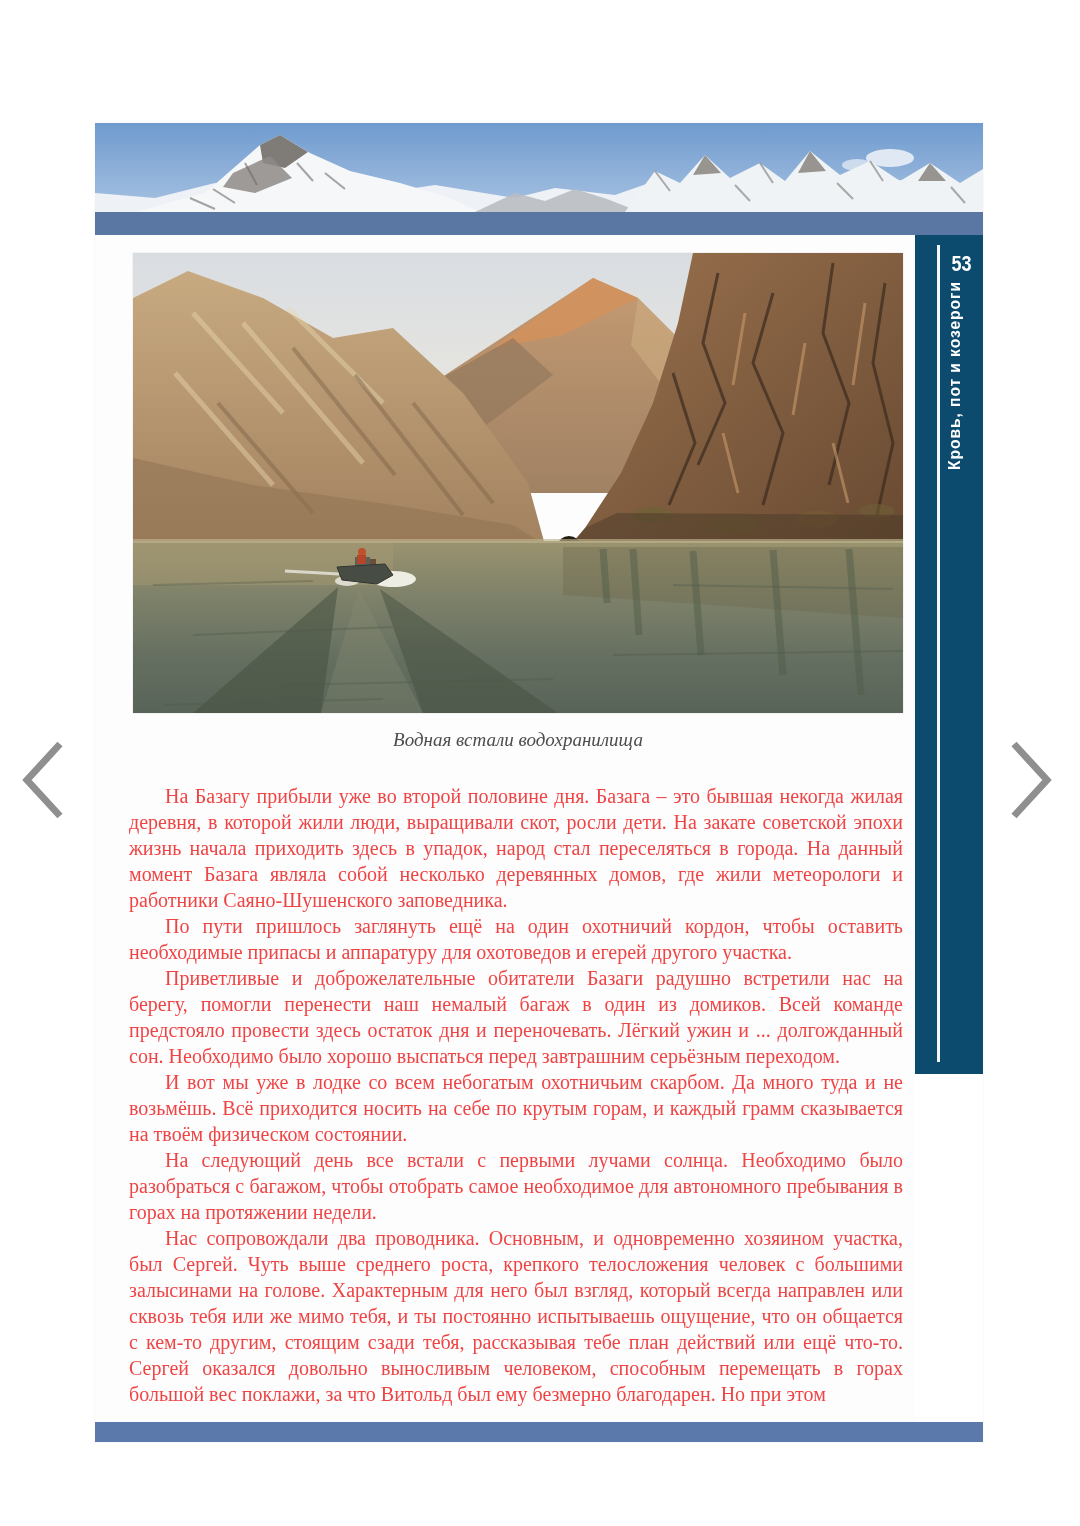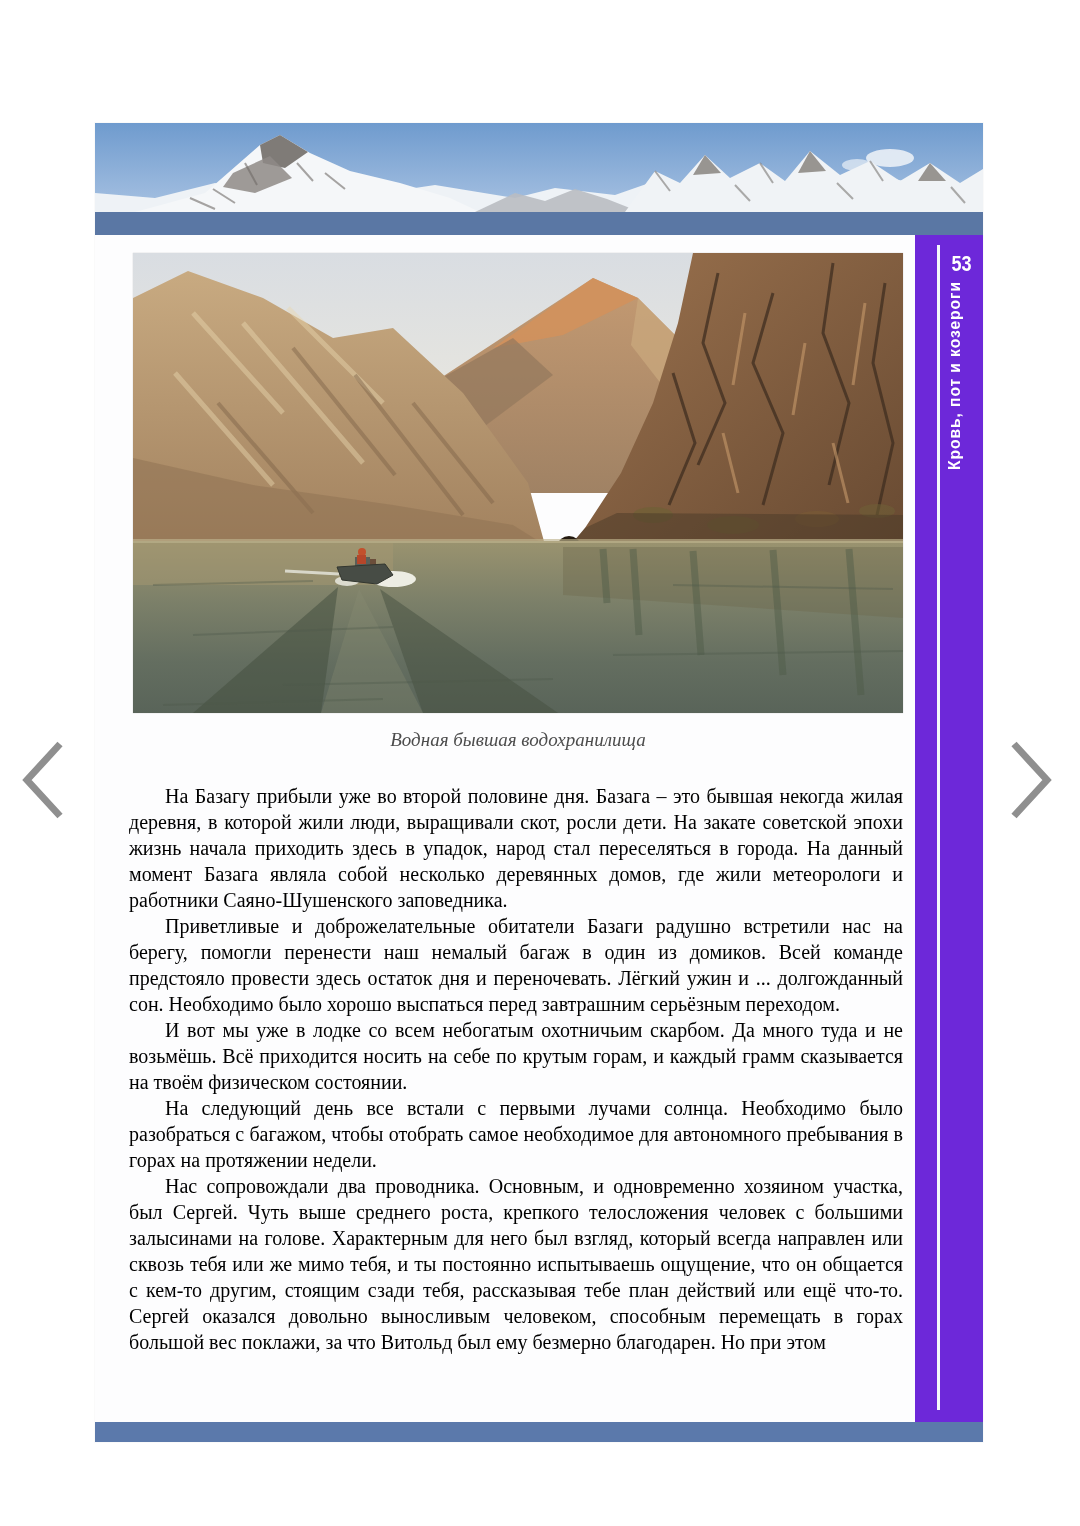--- a/index.html
+++ b/index.html
@@ -63,27 +63,27 @@
     width:820px;
     padding:0 12px 0 34px;
     box-sizing:border-box;
   }
   .bodytext p{
     margin:0;
     text-indent:36px;
     text-align:justify;
     font-size:20px;
     line-height:26px;
-    color:#000000;
+    color:#ef4444;
   }
 
   
   .sidebar{
-    width:68px;height:1187px;
-    background:#6d28d9;
+    width:68px;height:839px;
+    background:#0c4a6e;
     position:relative;
   }
   .sline{
     position:absolute;left:22px;top:10px;bottom:12px;width:3px;
     background:#f4f7fa;
   }
   .pnum{
     position:absolute;left:25px;top:16px;right:0;
     text-align:center;
     font-family:"Liberation Sans", sans-serif;
@@ -222,24 +222,25 @@
             <ellipse cx="260" cy="326" rx="23" ry="8" fill="#f2f2ea" opacity="0.95"></ellipse>
             <ellipse cx="214" cy="328" rx="12" ry="5" fill="#eeeee6" opacity="0.8"></ellipse>
             <rect x="222" y="304" width="15" height="9" fill="#5a5f58"></rect>
             <circle cx="229" cy="299" r="4" fill="#c2502c"></circle>
             <rect x="224" y="302" width="9" height="9" fill="#b5462a"></rect>
             <rect x="237" y="306" width="6" height="7" fill="#6b4e3a"></rect>
             <path d="M204,314 L252,311 L260,322 L244,331 L209,327 Z" fill="#474c45" stroke="#32362f" stroke-width="1"></path>
           </svg>
         </div>
 
-        <div class="caption">Водная бывшая водохранилища</div>
+        <div class="caption">Водная встали водохранилища</div>
 
         <div class="bodytext">
           <p>На Базагу прибыли уже во второй половине дня. Базага – это бывшая некогда жилая деревня, в которой жили люди, выращивали скот, росли дети. На закате советской эпохи жизнь начала приходить здесь в упадок, народ стал переселяться в города. На данный момент Базага являла собой несколько деревянных домов, где жили метеорологи и работники Саяно-Шушенского заповедника.</p>
+          <p>По пути пришлось заглянуть ещё на один охотничий кордон, чтобы оставить необходимые припасы и аппаратуру для охотоведов и егерей другого участка.</p>
           <p>Приветливые и доброжелательные обитатели Базаги радушно встретили нас на берегу, помогли перенести наш немалый багаж в один из домиков. Всей команде предстояло провести здесь остаток дня и переночевать. Лёгкий ужин и ... долгожданный сон. Необходимо было хорошо выспаться перед завтрашним серьёзным переходом.</p>
           <p>И вот мы уже в лодке со всем небогатым охотничьим скарбом. Да много туда и не возьмёшь. Всё приходится носить на себе по крутым горам, и каждый грамм сказывается на твоём физическом состоянии.</p>
           <p>На следующий день все встали с первыми лучами солнца. Необходимо было разобраться с багажом, чтобы отобрать самое необходимое для автономного пребывания в горах на протяжении недели.</p>
           <p>Нас сопровождали два проводника. Основным, и одновременно хозяином участка, был Сергей. Чуть выше среднего роста, крепкого телосложения человек с большими залысинами на голове. Характерным для него был взгляд, который всегда направлен или сквозь тебя или же мимо тебя, и ты постоянно испытываешь ощущение, что он общается с кем-то другим, стоящим сзади тебя, рассказывая тебе план действий или ещё что-то. Сергей оказался довольно выносливым человеком, способным перемещать в горах большой вес поклажи, за что Витольд был ему безмерно благодарен. Но при этом</p>
         </div>
       </div>
 
       <div class="sidebar">
         <div class="sline"></div>
         <div class="pnum">53</div>

